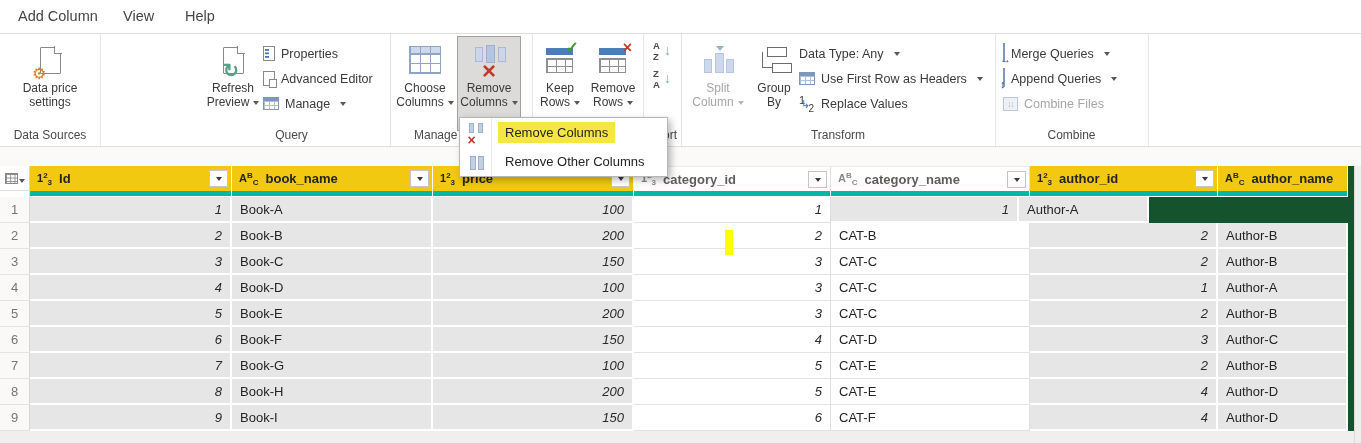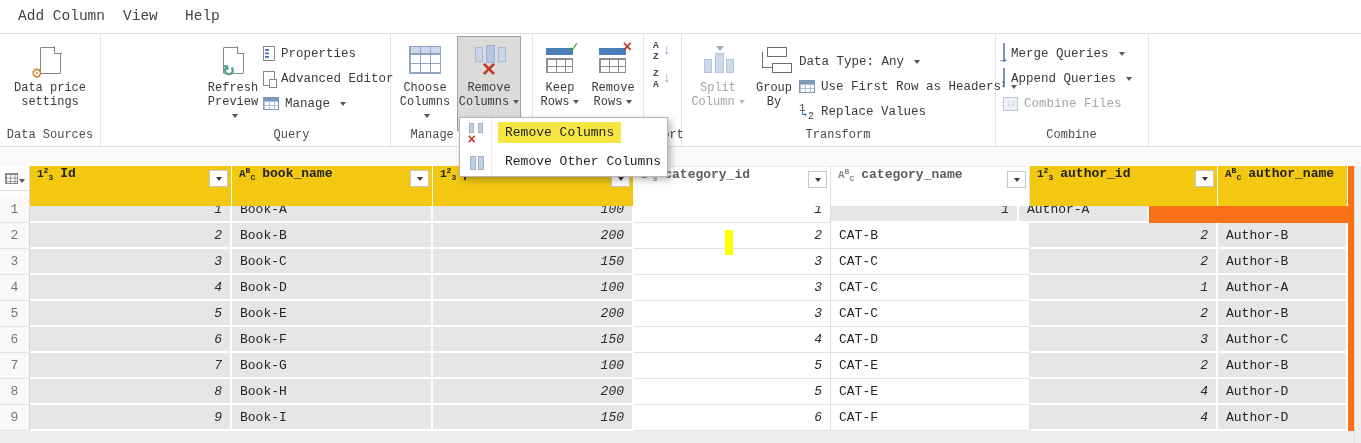--- a/index.html
+++ b/index.html
@@ -1,17 +1,17 @@
 <!DOCTYPE html>
 <html><head>
 <meta charset="utf-8">
 <style>
   html,body{margin:0;padding:0;background:#fff}
-  #app{position:relative;width:1361px;height:443px;overflow:hidden;background:#f97316;
-       font-family:Liberation Mono, monospace;color:#3b3a39;
+  #app{position:relative;width:1361px;height:443px;overflow:hidden;background:#14532d;
+       font-family:Liberation Sans, sans-serif;color:#3b3a39;
        --gold:#F2C811;--teal:#00B7A8;--selgray:#E6E6E6;--hl:#F5E642;--ann:#FFFF00}
 
   
   .menubar{position:absolute;top:0;left:0;right:0;height:33px;background:#fff;border-bottom:1px solid #e1dfdd}
   .mtab{position:absolute;top:0;height:32px;line-height:32px;font-size:14.5px;color:#444;cursor:default;white-space:nowrap}
 
   
   .ribbon{position:absolute;top:34px;left:0;right:0;height:112px;background:#fff;border-bottom:1px solid #e1dfdd}
   .rgroup{position:absolute;top:0;height:112px;border-right:1px solid #e8e6e4}
   .glabel{position:absolute;bottom:4px;left:0;right:0;text-align:center;font-size:12px;color:#4c4a48;white-space:nowrap}
@@ -72,21 +72,21 @@
   .rvicon .ar{position:absolute;left:2px;top:2px;font-size:11px;color:#4472c4}
   .rvicon .two{position:absolute;right:1px;bottom:-2px;font-size:10px;color:#3b3a39}
   .cfiles{box-sizing:border-box;width:15px;height:14px;border:1px solid #b9c7d6;background:#eef2f7;color:#9db3cc;font-size:9px;display:flex;align-items:center;justify-content:center;letter-spacing:-1px;flex:none}
 
   
   .gap{position:absolute;top:147px;left:0;right:0;height:19px;background:#fbfaf9}
 
   
   .tbl{position:absolute;top:166px;left:0;width:1348px}
   .hrow{display:flex;height:25px}
-  .hcell{box-sizing:border-box;height:40px;display:flex;position:relative;font-size:13px;font-weight:bold;overflow:hidden;flex:none}
+  .hcell{box-sizing:border-box;height:25px;display:flex;align-items:center;position:relative;font-size:13px;font-weight:bold;overflow:hidden;flex:none}
   .hcell.gold{background:var(--gold);color:#252423;border-right:1px solid #fff}
   .hcell.plain{background:#fff;color:#605e5c;border-right:1px solid #e1dfdd;border-top:1px solid #ececea;font-weight:bold}
   .corner{box-sizing:border-box;width:30px;height:25px;background:#fff;border-right:1px solid #d8d6d4;border-bottom:1px solid #e1dfdd;display:flex;align-items:center;justify-content:center;gap:1px;flex:none}
   .cornericon{width:13px;height:11px;box-sizing:border-box;border:1px solid #8a8886;background-color:#fff;background-image:linear-gradient(to right,#8a8886 1px,transparent 1px),linear-gradient(to bottom,#8a8886 1px,transparent 1px);background-size:4.3px 3.6px}
   .ccaret{width:0;height:0;border-left:3px solid transparent;border-right:3px solid transparent;border-top:4px solid #5a5856;margin-top:6px}
   .ticon{margin-left:7px;font-size:11px;font-weight:bold;white-space:nowrap;flex:none}
   .ticon .up{font-size:8px;vertical-align:4px}
   .ticon .dn{font-size:8px;vertical-align:-3px}
   .plain .ticon{color:#8a8886}
   .tname{margin-left:7px;white-space:nowrap;overflow:hidden}
@@ -253,21 +253,21 @@
         <div class="bicon">
             <span class="split">
               <i class="s1"></i>
               <i class="s2"></i>
               <i class="s3"></i>
               <i class="c"></i>
             </span>
           </div>
         <div class="blabel disabled"><span>Split Column</span><span class="caret"></span></div>
       </div>
-      <div class="stack" style="left:118px;top:15px">
+      <div class="stack" style="left:118px;top:7px">
         <div class="sitem">
             <span>Data Type: Any</span>
             <span class="caret"></span>
           </div>
         <div class="sitem">
             <span class="sgrid hdr"></span>
             <span>Use First Row as Headers</span>
             <span class="caret"></span>
           </div>
         <div class="sitem">

